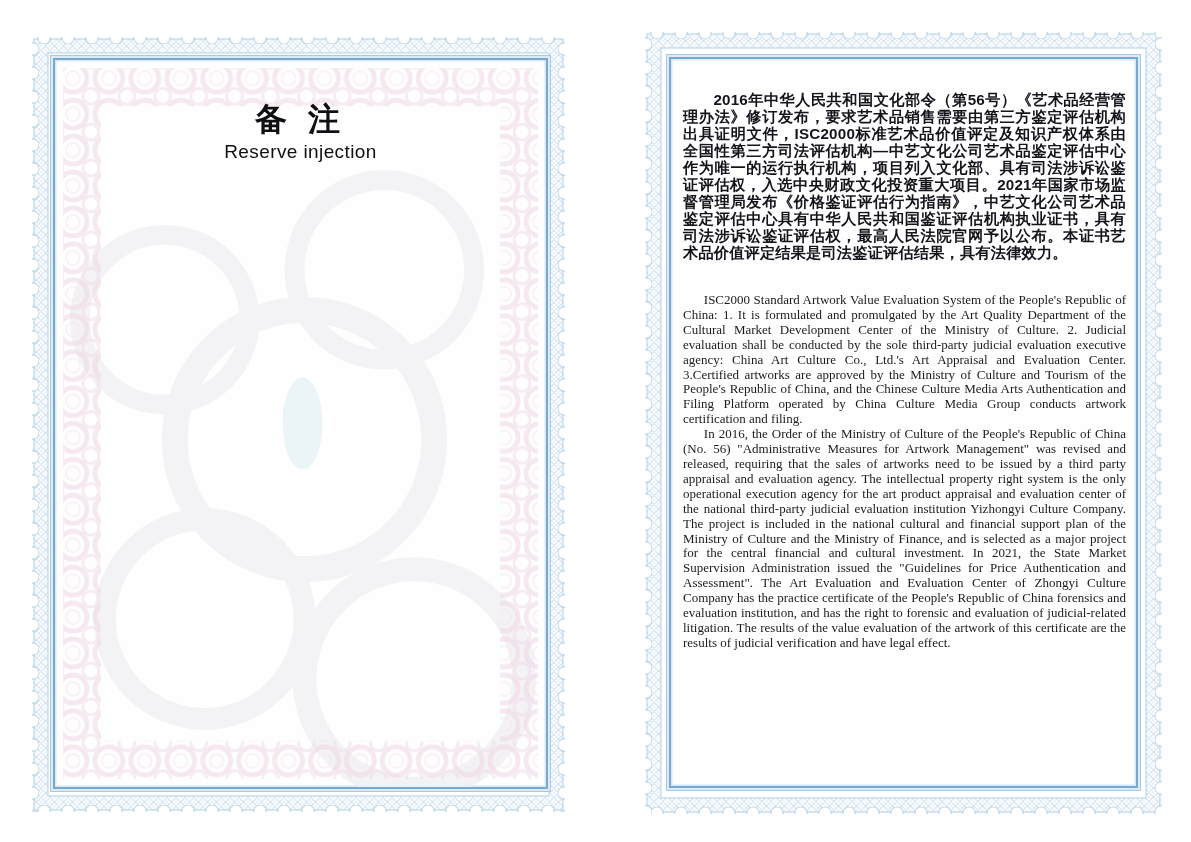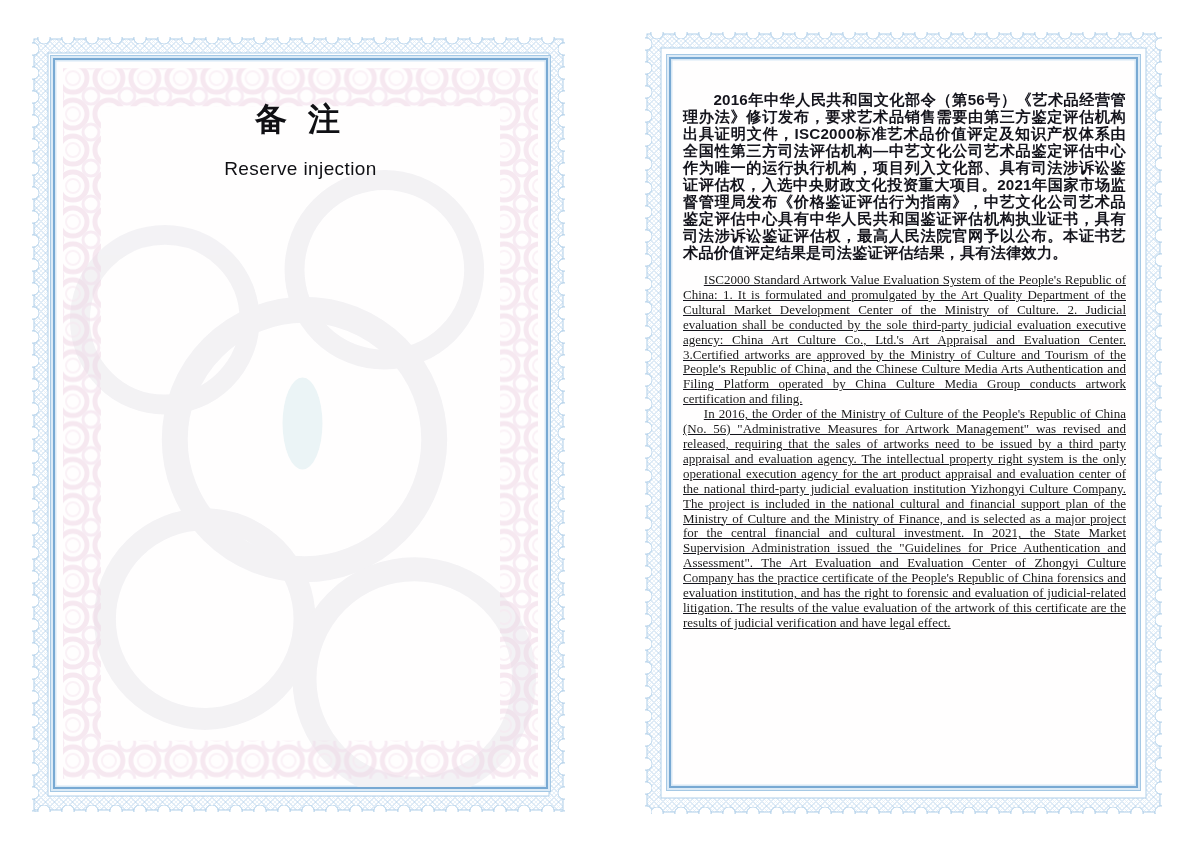--- a/index.html
+++ b/index.html
@@ -19,31 +19,31 @@
   .frame2{
     position:absolute;inset:2px;border:2.5px solid #78a9d3;background:#fffefe;
     box-shadow:inset 0 0 0 1.5px #d8e8f5;overflow:hidden;
   }
   .lace{position:absolute;left:0;top:0;width:100%;height:100%;}
   .left-content{position:relative;text-align:center;padding-top:41px;}
   .title-cn{
     font-size:32px;font-weight:bold;color:#101014;letter-spacing:6px;line-height:1.15;
   }
   .title-en{
-    font-size:19px;color:#101014;margin-top:20px;letter-spacing:0.4px;
+    font-size:19px;color:#101014;margin-top:3px;letter-spacing:0.4px;
   }
   .right-content{
     position:relative;padding:32px 10px 0 12px;color:#14141c;
   }
   .cn-block p{
     margin:0;font-size:15.2px;line-height:17px;font-weight:bold;
     text-align:justify;text-indent:2em;letter-spacing:0.2px;
     font-family:"Liberation Sans",sans-serif;
   }
-  .en-block{margin-top:12px;text-decoration:underline;}
+  .en-block{margin-top:32px;}
   .en-block p{
     margin:0;font-size:13px;line-height:14.9px;color:#1b1b1b;
     text-align:justify;text-indent:1.6em;
     font-family:"Liberation Serif",serif;
   }
 </style>
 </head>
 <body>
 
 <div class="scan">

